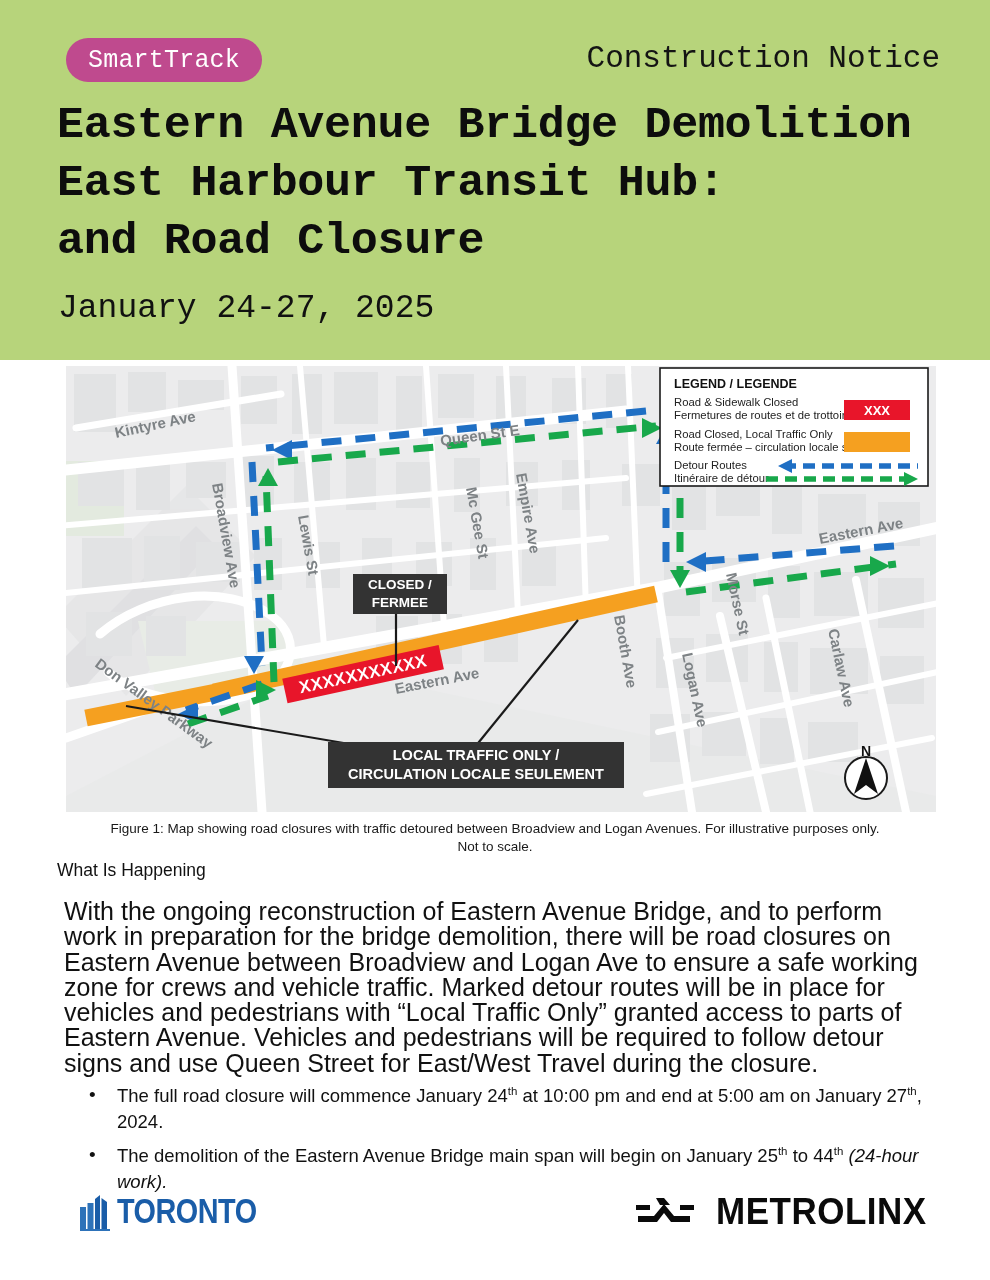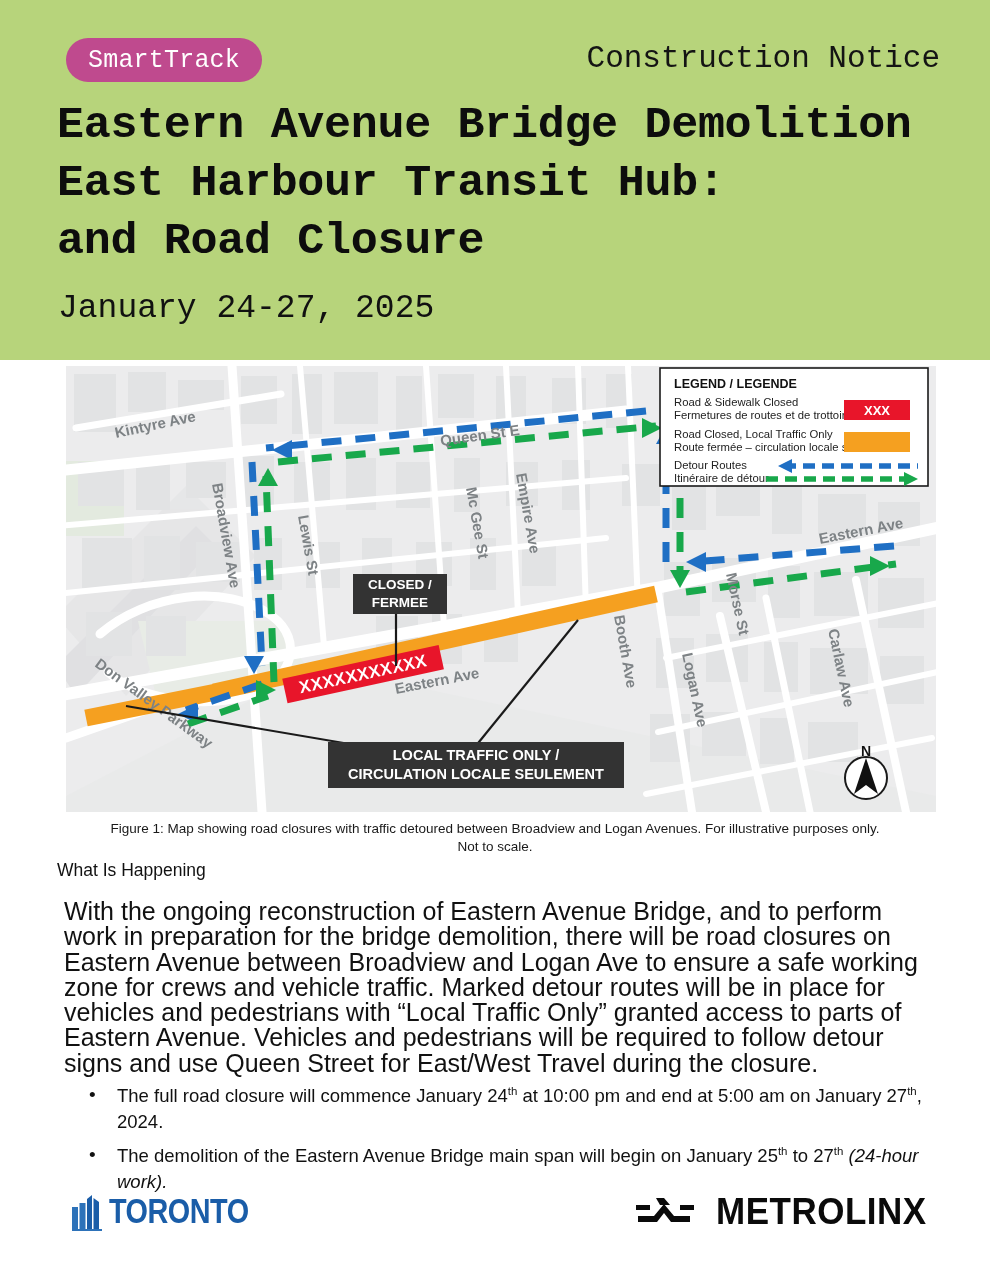--- a/index.html
+++ b/index.html
@@ -77,21 +77,21 @@
     content:"\2022";position:absolute;left:-20px;top:-1px;font-size:19px;
   }
   sup{font-size:.62em;vertical-align:super;line-height:0;}
   .ital{font-style:italic;}
 
   
   .footer{
     position:absolute;left:0;top:1185px;width:990px;height:75px;
   }
   .toronto-logo{
-    position:absolute;left:72px;top:8px;display:flex;align-items:flex-end;gap:5px;
+    position:absolute;left:80px;top:8px;display:flex;align-items:flex-end;gap:5px;
   }
   .toronto-mark{position:relative;width:32px;height:38px;}
   .toronto-word{
     font-size:30px;font-weight:700;color:#1a5da8;letter-spacing:-0.5px;
     font-family:"Liberation Sans", sans-serif;
     transform:scaleY(1.18) scaleX(0.96);transform-origin:left bottom;
   }
   .metrolinx-logo{
     position:absolute;left:636px;top:6px;display:flex;align-items:center;gap:12px;
   }
@@ -337,21 +337,21 @@
 <div class="figure-caption">
   <div>Figure 1: Map showing road closures with traffic detoured between Broadview and Logan Avenues. For illustrative purposes only.</div>
   <div>Not to scale.</div>
 </div>
 
 <div class="body-section">
   <h2 class="section-heading">What Is Happening</h2>
   <p class="body-para">With the ongoing reconstruction of Eastern Avenue Bridge, and to perform work in preparation for the bridge demolition, there will be road closures on Eastern Avenue between Broadview and Logan Ave to ensure a safe working zone for crews and vehicle traffic.  Marked detour routes will be in place for vehicles and pedestrians with “Local Traffic Only” granted access to parts of Eastern Avenue.  Vehicles and pedestrians will be required to follow detour signs and use Queen Street for East/West Travel during the closure.</p>
   <ul class="bullets">
     <li><span>The full road closure will commence January 24</span><sup>th</sup><span> at 10:00 pm and end at 5:00 am on January 27</span><sup>th</sup><span>, 2024.</span></li>
-    <li><span>The demolition of the Eastern Avenue Bridge main span will begin on January 25</span><sup>th</sup><span> to 27</span><sup>th</sup><span class="ital"> (24-hour work).</span></li>
+    <li><span>The demolition of the Eastern Avenue Bridge main span will begin on January 25</span><sup>th</sup><span> to 44</span><sup>th</sup><span class="ital"> (24-hour work).</span></li>
   </ul>
 </div>
 
 <div class="footer">
 
   <div class="toronto-logo">
     <svg class="toronto-mark" viewBox="0 0 32 38">
       <rect x="0" y="14" width="6" height="22" fill="#2d72b9"></rect>
       <rect x="7.5" y="10" width="6" height="26" fill="#2d72b9"></rect>
       <path d="M15 36 L15 6 L20 2 L20 36 Z" fill="#1a5da8"></path>

